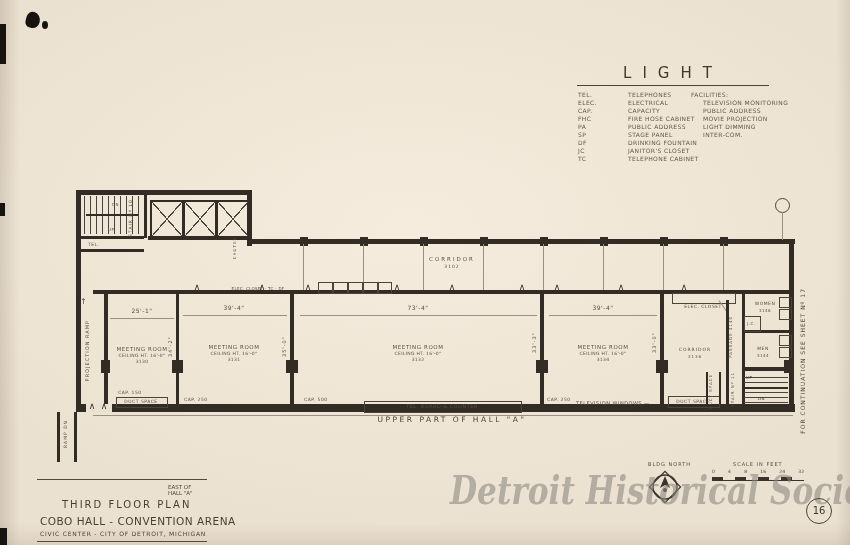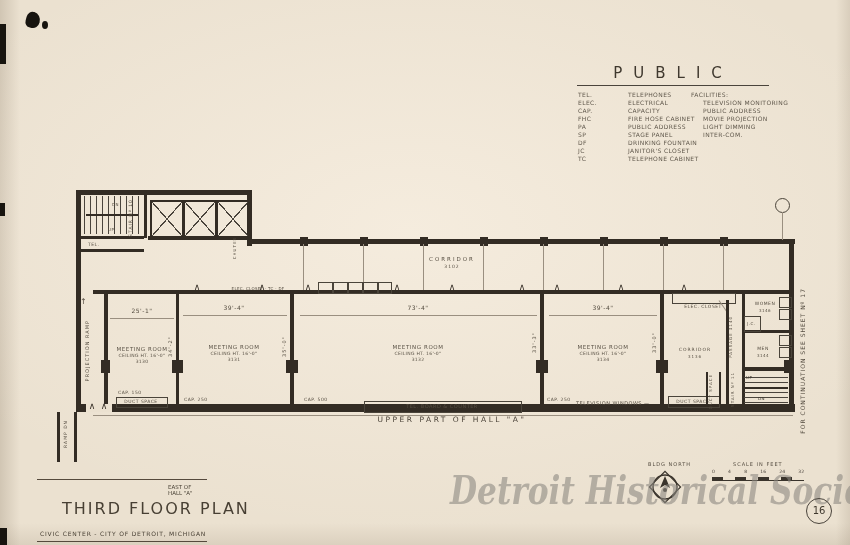--- a/index.html
+++ b/index.html
@@ -47,21 +47,21 @@
 <body>
 
 <div class="sheet">
 
   <i class="mark" style="left:26px;top:12px;width:14px;height:16px;border-radius:45% 60% 50% 40%;transform:rotate(15deg)"></i>
   <i class="mark" style="left:42px;top:21px;width:6px;height:8px;border-radius:50%"></i>
   <i class="mark" style="left:0;top:24px;width:6px;height:40px"></i>
   <i class="mark" style="left:0;top:203px;width:5px;height:13px"></i>
   <i class="mark" style="left:0;top:528px;width:7px;height:17px"></i>
 
-  <div class="legend-title">PUBLIC</div>
+  <div class="legend-title">LIGHT</div>
   <i class="l" style="left:577px;top:85px;width:192px;height:1px;background:#4a443c"></i>
   <div class="lg-row" style="top:91px">
       <span class="lg-abbr">TEL.</span>
       <span class="lg-desc">TELEPHONES</span>
     </div>
   <div class="lg-row" style="top:99px">
       <span class="lg-abbr">ELEC.</span>
       <span class="lg-desc">ELECTRICAL</span>
     </div>
   <div class="lg-row" style="top:107px">
@@ -271,21 +271,22 @@
   <span class="t" style="left:758px;top:395px;font-size:4px;color:#3a342c">DN</span>
 
   <span class="t tc" style="left:452px;top:416px;font-size:7.5px;letter-spacing:2.5px;color:#4a4238">UPPER PART OF HALL "A"</span>
   <span class="v" style="left:799px;top:288px;font-size:6px;letter-spacing:1px">FOR CONTINUATION SEE SHEET Nº 17</span>
 
   <i class="l" style="left:37px;top:479px;width:170px;height:1px;background:#55493c"></i>
   <span class="tb" style="left:168px;top:484px;font-size:5.5px;line-height:6px">
     <span style="display:block">EAST OF</span>
     <span style="display:block">HALL "A"</span>
   </span>
-  <span class="tb" style="left:62px;top:499px;font-size:16px;letter-spacing:2px">THIRD FLOOR PLAN</span>
+  <span class="tb" style="left:62px;top:499px;font-size:10px;letter-spacing:2px">THIRD FLOOR PLAN</span>
+  <span class="tb" style="left:40px;top:515px;font-size:10.5px;letter-spacing:.5px">COBO HALL - CONVENTION ARENA</span>
   <span class="tb" style="left:40px;top:530px;font-size:6px;letter-spacing:.8px">CIVIC CENTER - CITY OF DETROIT, MICHIGAN</span>
   <i class="l" style="left:37px;top:541px;width:170px;height:1px;background:#55493c"></i>
 
   <span class="t" style="left:648px;top:461px;font-size:5px;letter-spacing:1px">BLDG NORTH</span>
   <span style="position:absolute;left:646px;top:468px">
     <svg width="38" height="38" viewBox="0 0 38 38">
       <rect x="8" y="8" width="22" height="22" transform="rotate(45 19 19)" fill="none" stroke="#3a342c" stroke-width="1.2"></rect>
       <circle cx="19" cy="19" r="12" fill="none" stroke="#3a342c" stroke-width="1.4"></circle>
       <path d="M19 8 L24 20 L19 17 L14 20 Z" fill="#3a342c"></path>
       <circle cx="19" cy="22" r="2" fill="#3a342c"></circle>

